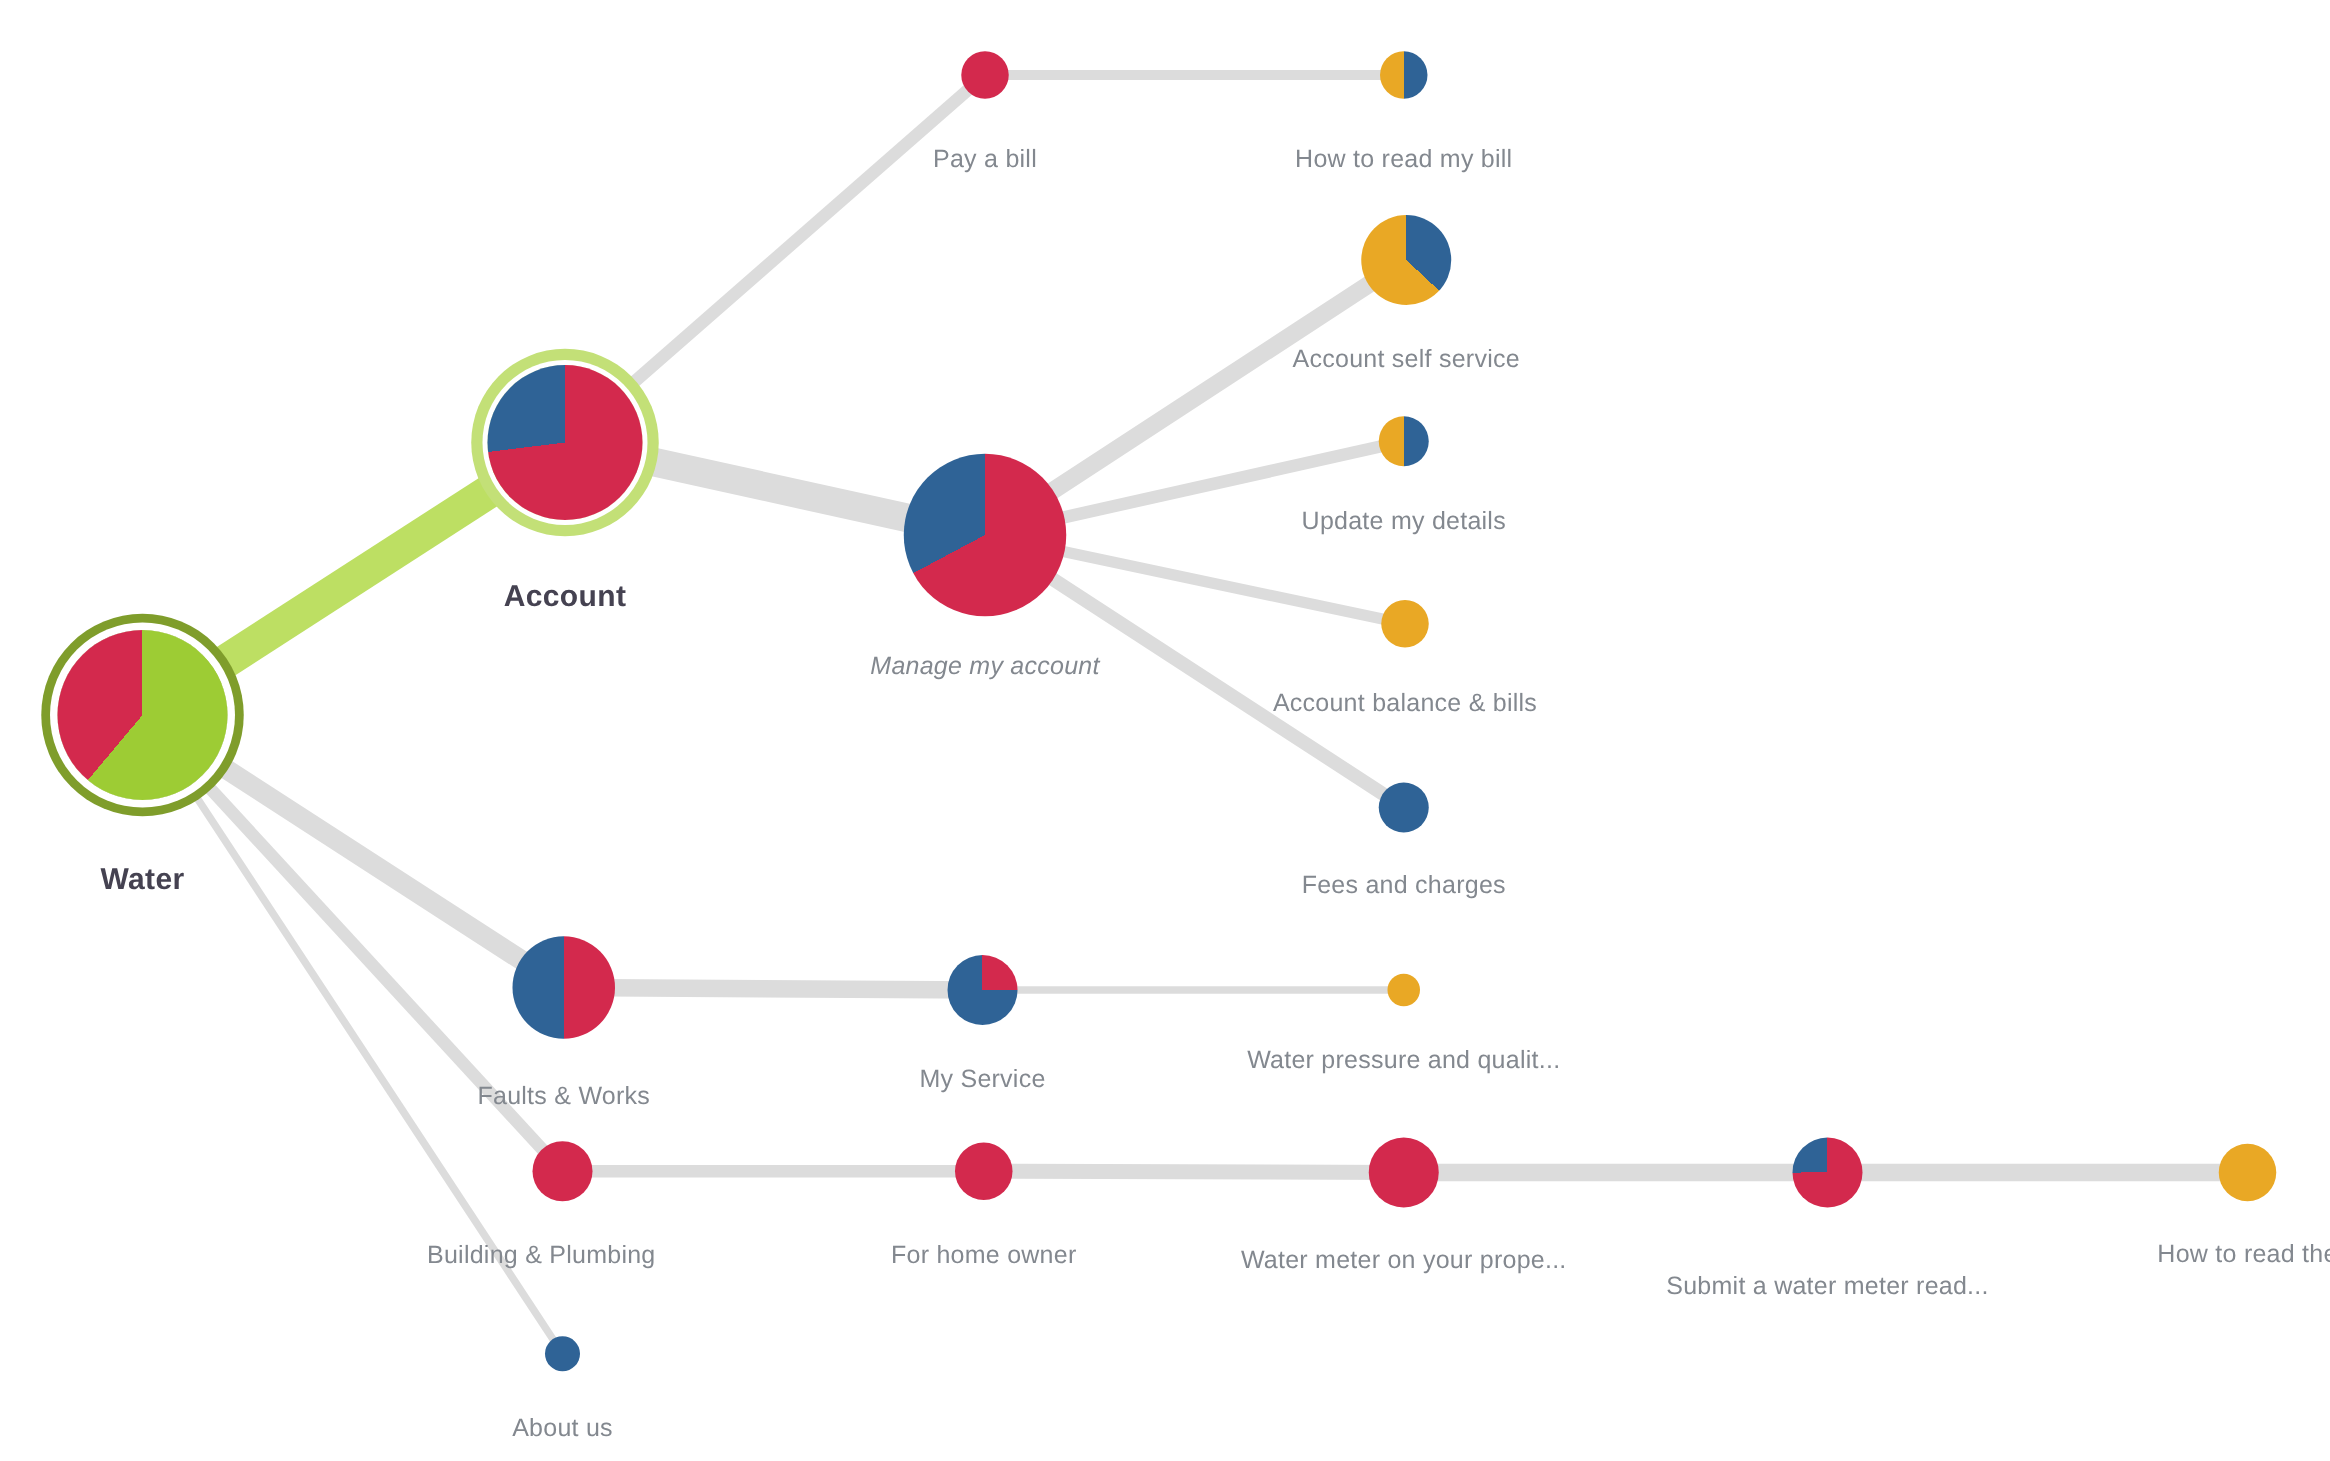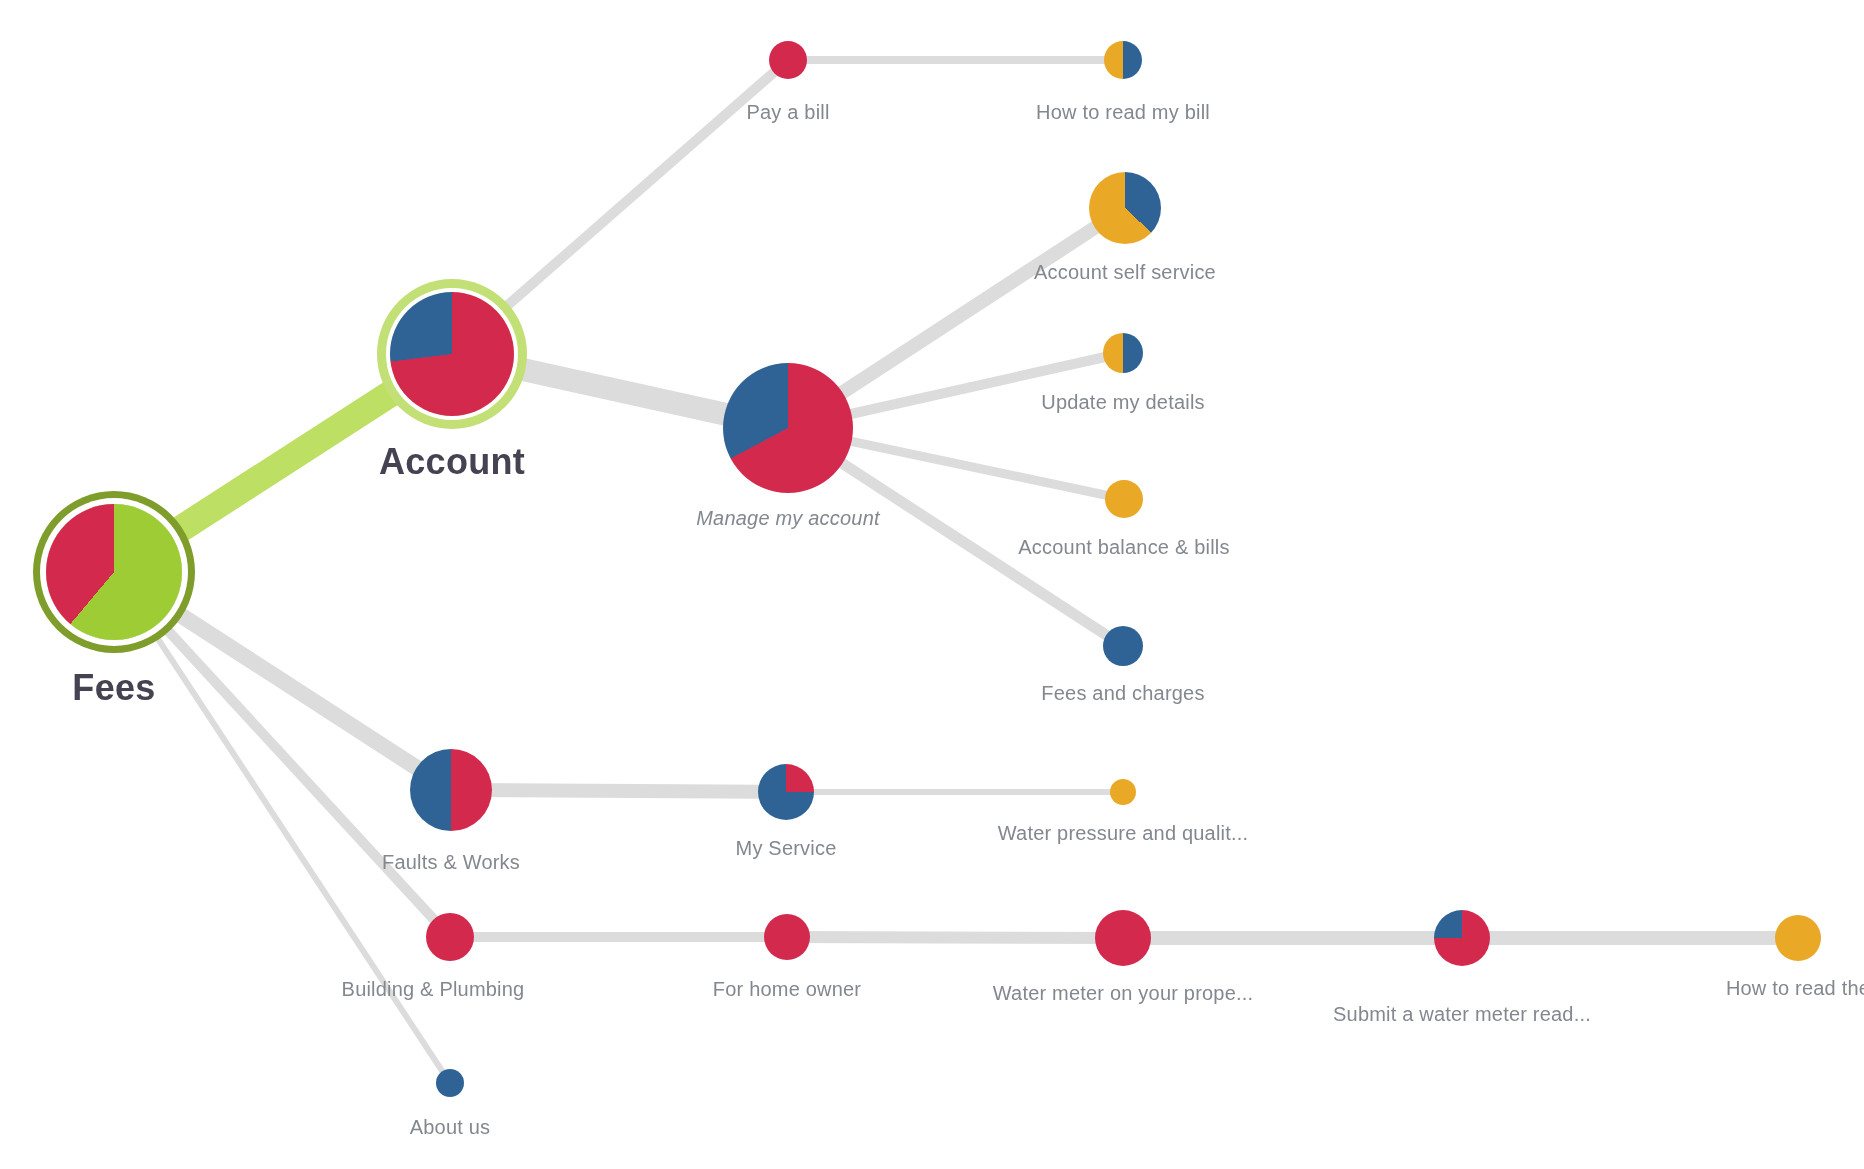--- a/index.html
+++ b/index.html
@@ -28,23 +28,24 @@
     transform: translate(-50%, -50%);
     cursor: pointer;
   }
   .node-label {
     position: absolute;
     transform: translate(-50%, -50%);
     white-space: nowrap;
     font-size: 20px;
     color: #83888f;
     letter-spacing: 0.2px;
+    margin-top: 16px;
   }
   .node-label.large {
-    font-size: 36px;
+    font-size: 24px;
     font-weight: 700;
     color: #454251;
     letter-spacing: 0.3px;
   }
 </style>
 </head>
 <body>
 
 <div class="canvas">
   <svg class="edges-layer" xmlns="http://www.w3.org/2000/svg" viewBox="0 0 1864 1169">
@@ -61,21 +62,21 @@
       <line x1="451" y1="790" x2="786" y2="792" stroke="#dcdcdc" stroke-width="14"></line>
       <line x1="786" y1="792" x2="1123" y2="792" stroke="#dcdcdc" stroke-width="6"></line>
       <line x1="450" y1="937" x2="787" y2="937" stroke="#dcdcdc" stroke-width="10"></line>
       <line x1="787" y1="937" x2="1123" y2="938" stroke="#dcdcdc" stroke-width="12"></line>
       <line x1="1123" y1="938" x2="1462" y2="938" stroke="#dcdcdc" stroke-width="14"></line>
       <line x1="1462" y1="938" x2="1798" y2="938" stroke="#dcdcdc" stroke-width="14"></line>
       <line x1="114" y1="572" x2="452" y2="354" stroke="#bddf63" stroke-width="27"></line>
     </svg>
 
 <div class="node" style="left: 114px; top: 572px; width: 136px; height: 136px; background: conic-gradient(rgb(157, 204, 52) 0deg, rgb(157, 204, 52) 220deg, rgb(211, 41, 77) 220deg, rgb(211, 41, 77) 360deg); box-shadow: rgb(255, 255, 255) 0px 0px 0px 6px, rgb(127, 157, 43) 0px 0px 0px 13px;"></div>
-    <div class="node-label large" style="left: 114px; top: 688px;">Fees</div>
+    <div class="node-label large" style="left: 114px; top: 688px;">Water</div>
     <div class="node" style="left: 452px; top: 354px; width: 124px; height: 124px; background: conic-gradient(rgb(211, 41, 77) 0deg, rgb(211, 41, 77) 263deg, rgb(47, 99, 150) 263deg, rgb(47, 99, 150) 360deg); box-shadow: rgb(255, 255, 255) 0px 0px 0px 4px, rgb(195, 224, 119) 0px 0px 0px 13px;"></div>
     <div class="node-label large" style="left: 452px; top: 462px;">Account</div>
     <div class="node" style="left: 788px; top: 60px; width: 38px; height: 38px; background: rgb(211, 41, 77);"></div>
     <div class="node-label" style="left: 788px; top: 112px;">Pay a bill</div>
     <div class="node" style="left: 1123px; top: 60px; width: 38px; height: 38px; background: conic-gradient(rgb(47, 99, 150) 0deg, rgb(47, 99, 150) 180deg, rgb(233, 168, 37) 180deg, rgb(233, 168, 37) 360deg);"></div>
     <div class="node-label" style="left: 1123px; top: 112px;">How to read my bill</div>
     <div class="node" style="left: 1125px; top: 208px; width: 72px; height: 72px; background: conic-gradient(rgb(47, 99, 150) 0deg, rgb(47, 99, 150) 133deg, rgb(233, 168, 37) 133deg, rgb(233, 168, 37) 360deg);"></div>
     <div class="node-label" style="left: 1125px; top: 272px;">Account self service</div>
     <div class="node" style="left: 788px; top: 428px; width: 130px; height: 130px; background: conic-gradient(rgb(211, 41, 77) 0deg, rgb(211, 41, 77) 242deg, rgb(47, 99, 150) 242deg, rgb(47, 99, 150) 360deg);"></div>
     <div class="node-label" style="left: 788px; top: 518px; font-style: italic;">Manage my account</div>

